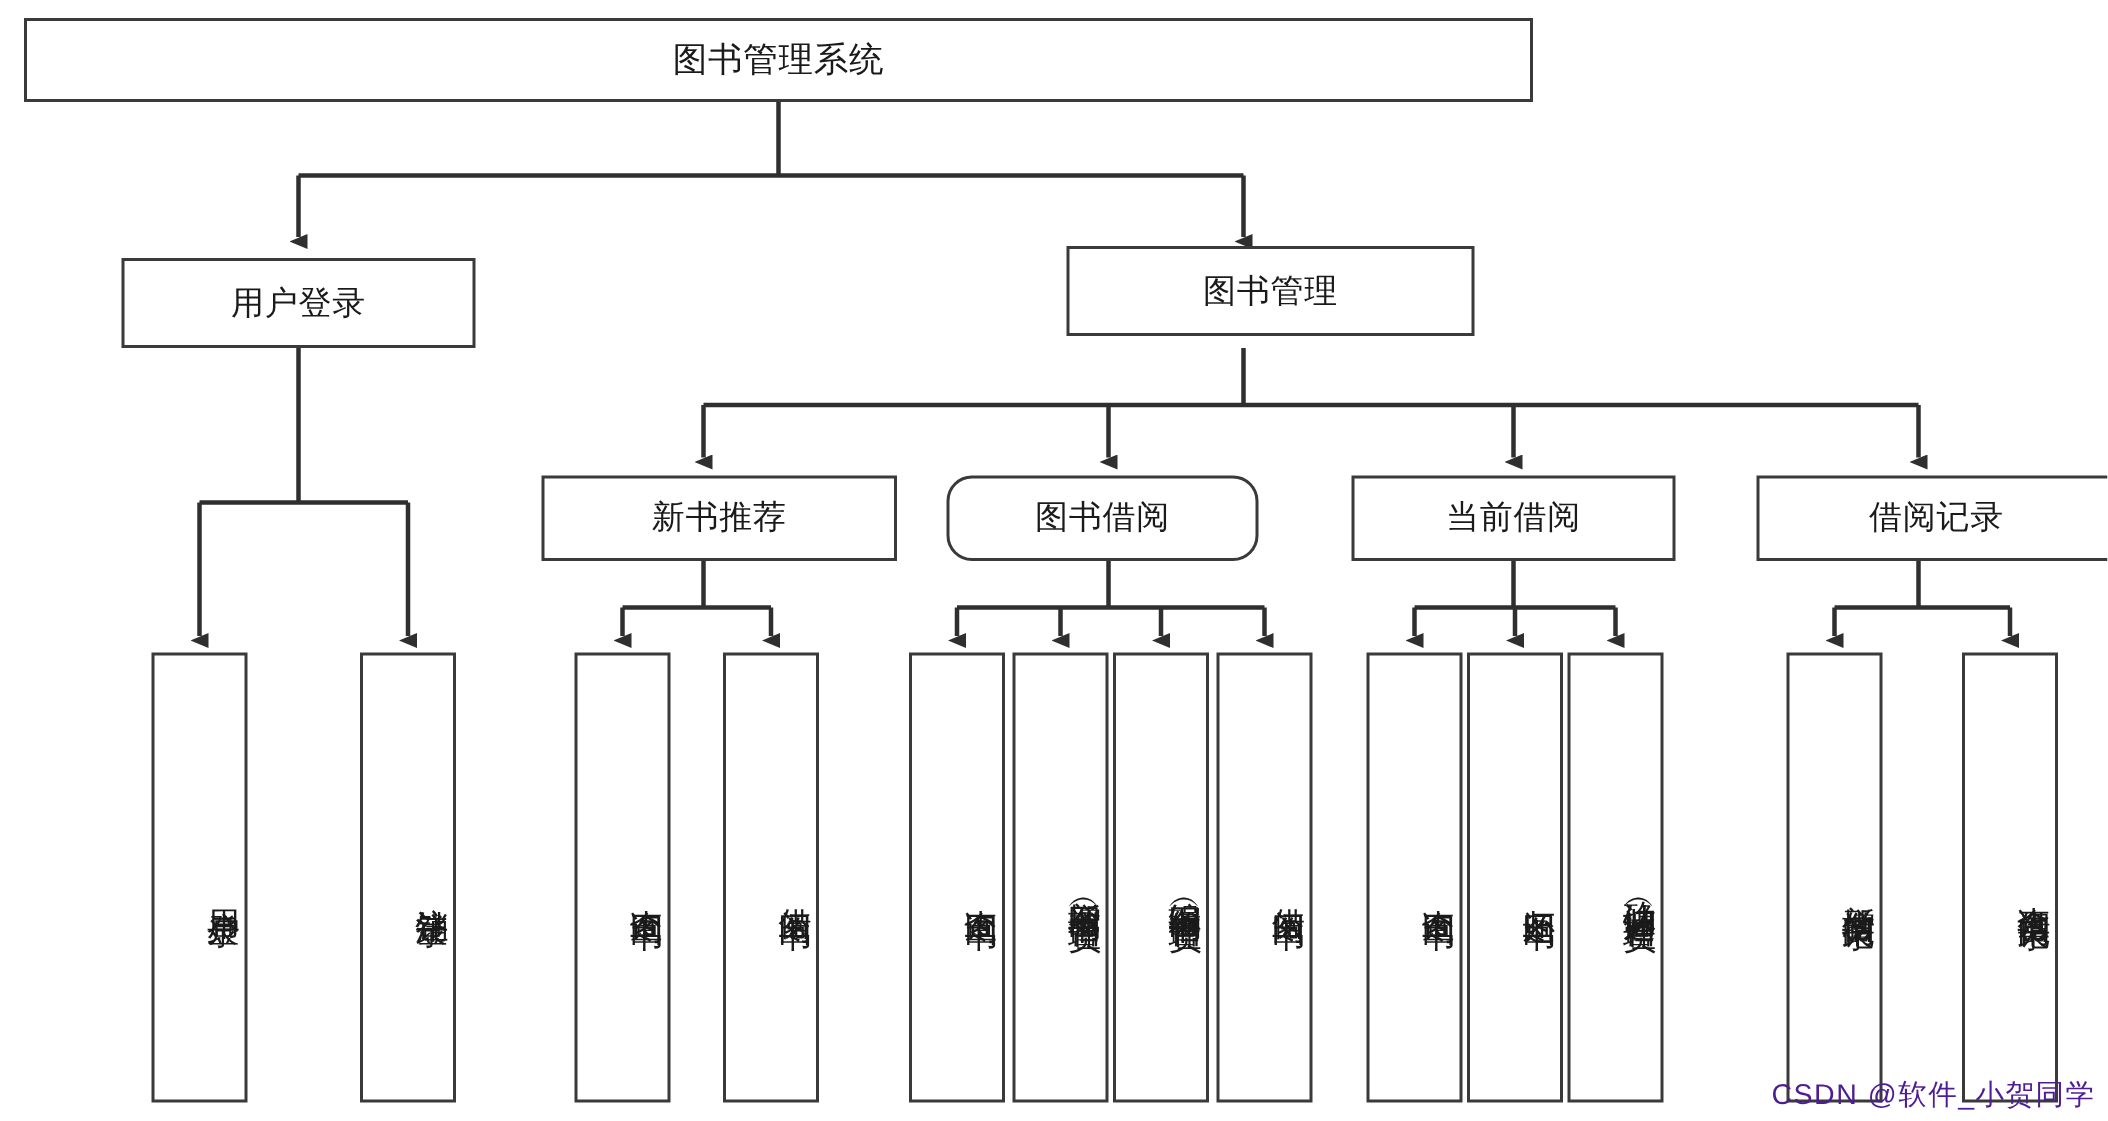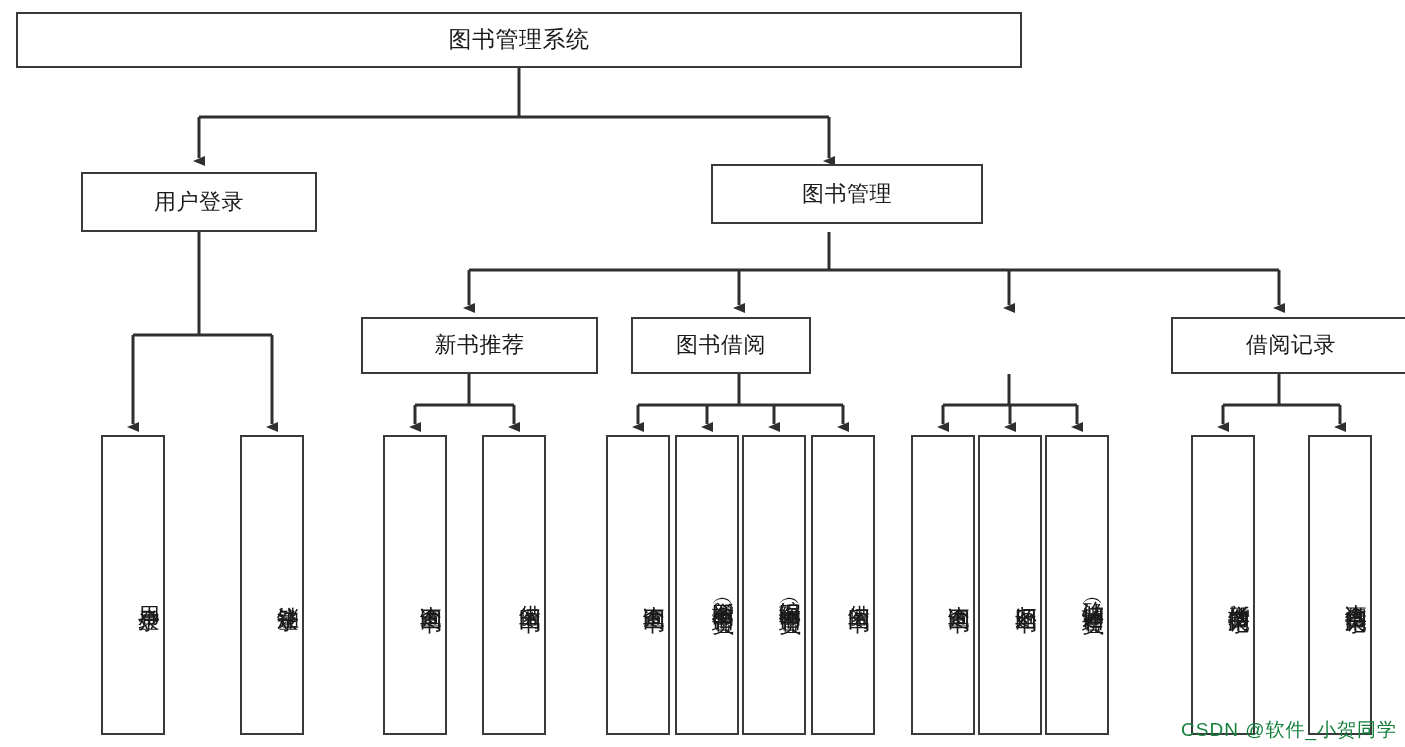--- a/index.html
+++ b/index.html
@@ -57,21 +57,21 @@
   .node-v .vtext {
     writing-mode: vertical-rl;
     text-orientation: upright;
     display: block;
   }
   .watermark {
     position: absolute;
     right: 8px;
     bottom: 4px;
     font-size: 19px;
-    color: #15803d;
+    color: #4c1d95;
     letter-spacing: 1px;
     white-space: nowrap;
   }
 </style>
 </head>
 <body>
 
 <div id="canvas">
 
   <svg id="edges" viewBox="0 0 1405 747">
@@ -123,21 +123,22 @@
       <path d="M1340,405 L1340,424" marker-end="url(#arrow)"></path>
     </g>
   </svg>
 
   <div class="node node-h node-root" style="left:16px; top:12px; width:1006px; height:56px;">图书管理系统</div>
 
   <div class="node node-h" style="left:81px; top:172px; width:236px; height:60px;">用户登录</div>
   <div class="node node-h" style="left:711px; top:164px; width:272px; height:60px;">图书管理</div>
 
   <div class="node node-h" style="left:361px; top:317px; width:237px; height:57px;">新书推荐</div>
-  <div class="node node-h" style="left:631px; top:317px; width:180px; height:57px;">图书借阅</div>
+  <div class="node node-h" style="left:631px; top:317px; width:208px; height:57px;border-radius:17px;">图书借阅</div>
+  <div class="node node-h" style="left:901px; top:317px; width:216px; height:57px;">当前借阅</div>
   <div class="node node-h" style="left:1171px; top:317px; width:240px; height:57px;">借阅记录</div>
 
   <div class="node node-v" style="left:101px; top:435px; width:64px; height:300px;">
     <span class="vtext">用户登录</span>
   </div>
   <div class="node node-v" style="left:240px; top:435px; width:64px; height:300px;">
     <span class="vtext">注销登录</span>
   </div>
 
   <div class="node node-v" style="left:383px; top:435px; width:64px; height:300px;">

